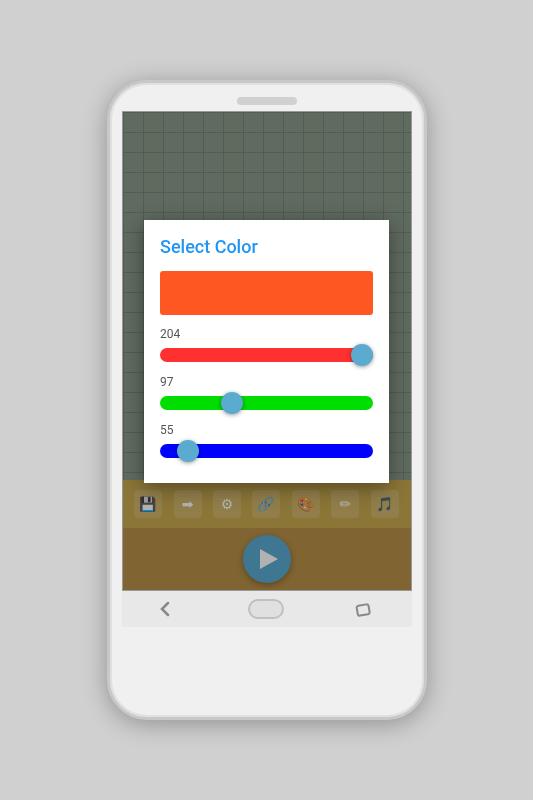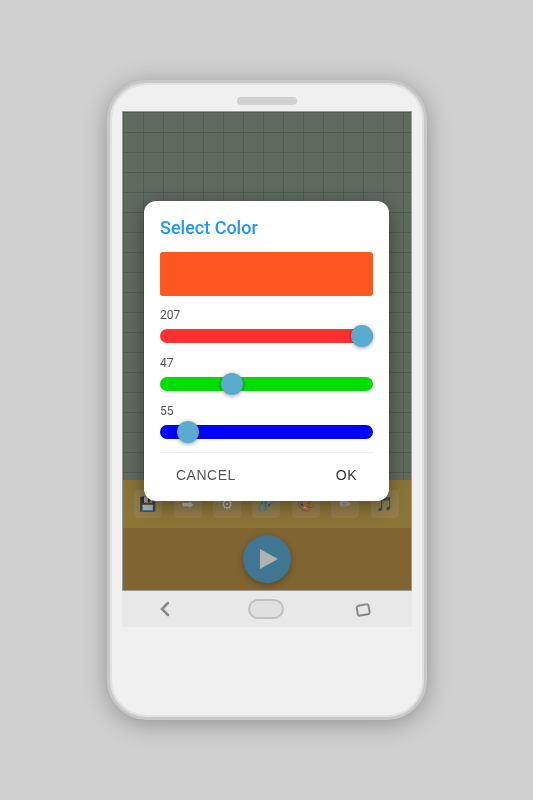--- a/index.html
+++ b/index.html
@@ -124,21 +124,21 @@
       position: absolute;
       top: 0; left: 0; right: 0; bottom: 0;
       background: rgba(0,0,0,0.3);
       display: flex;
       align-items: center;
       justify-content: center;
     }
 
     .dialog {
       background: #fff;
-      border-radius: 12px;
+      border-radius: 0;
       width: 245px;
       padding: 16px 16px 12px;
       box-shadow: 0 4px 20px rgba(0,0,0,0.4);
     }
 
     .dialog-title {
       color: #2196F3;
       font-size: 18px;
       font-weight: 500;
       margin-bottom: 14px;
@@ -285,45 +285,41 @@
       </div>
     </div>
 
     <div class="dialog-overlay">
       <div class="dialog">
 
         <div class="dialog-title">Select Color</div>
 
         <div class="color-preview" style="background:#ff5722;"></div>
 
-        <div class="slider-label">207</div>
+        <div class="slider-label">204</div>
         <div class="slider-wrapper slider-red">
           <div class="slider-track" style="background:#ff3030;">
             <div class="slider-thumb" style="left: calc(95% - 11px);"></div>
           </div>
         </div>
 
-        <div class="slider-label">47</div>
+        <div class="slider-label">97</div>
         <div class="slider-wrapper slider-green">
           <div class="slider-track" style="background:#00dd00;">
             <div class="slider-thumb" style="left: calc(34% - 11px);"></div>
           </div>
         </div>
 
         <div class="slider-label">55</div>
         <div class="slider-wrapper slider-blue">
           <div class="slider-track" style="background:#0000ff;">
             <div class="slider-thumb" style="left: calc(13% - 11px);"></div>
           </div>
         </div>
 
-        <div class="dialog-actions">
-          <button class="dialog-btn">Cancel</button>
-          <button class="dialog-btn ok">OK</button>
-        </div>
 
       </div>
     </div>
   </div>
 
   <div class="phone-nav">
     <div class="nav-btn">
       <svg width="20" height="16" viewBox="0 0 20 16">
         <path d="M8 2 L2 8 L8 14" stroke="#888" stroke-width="2.5" fill="none" stroke-linecap="round"></path>
       </svg>

